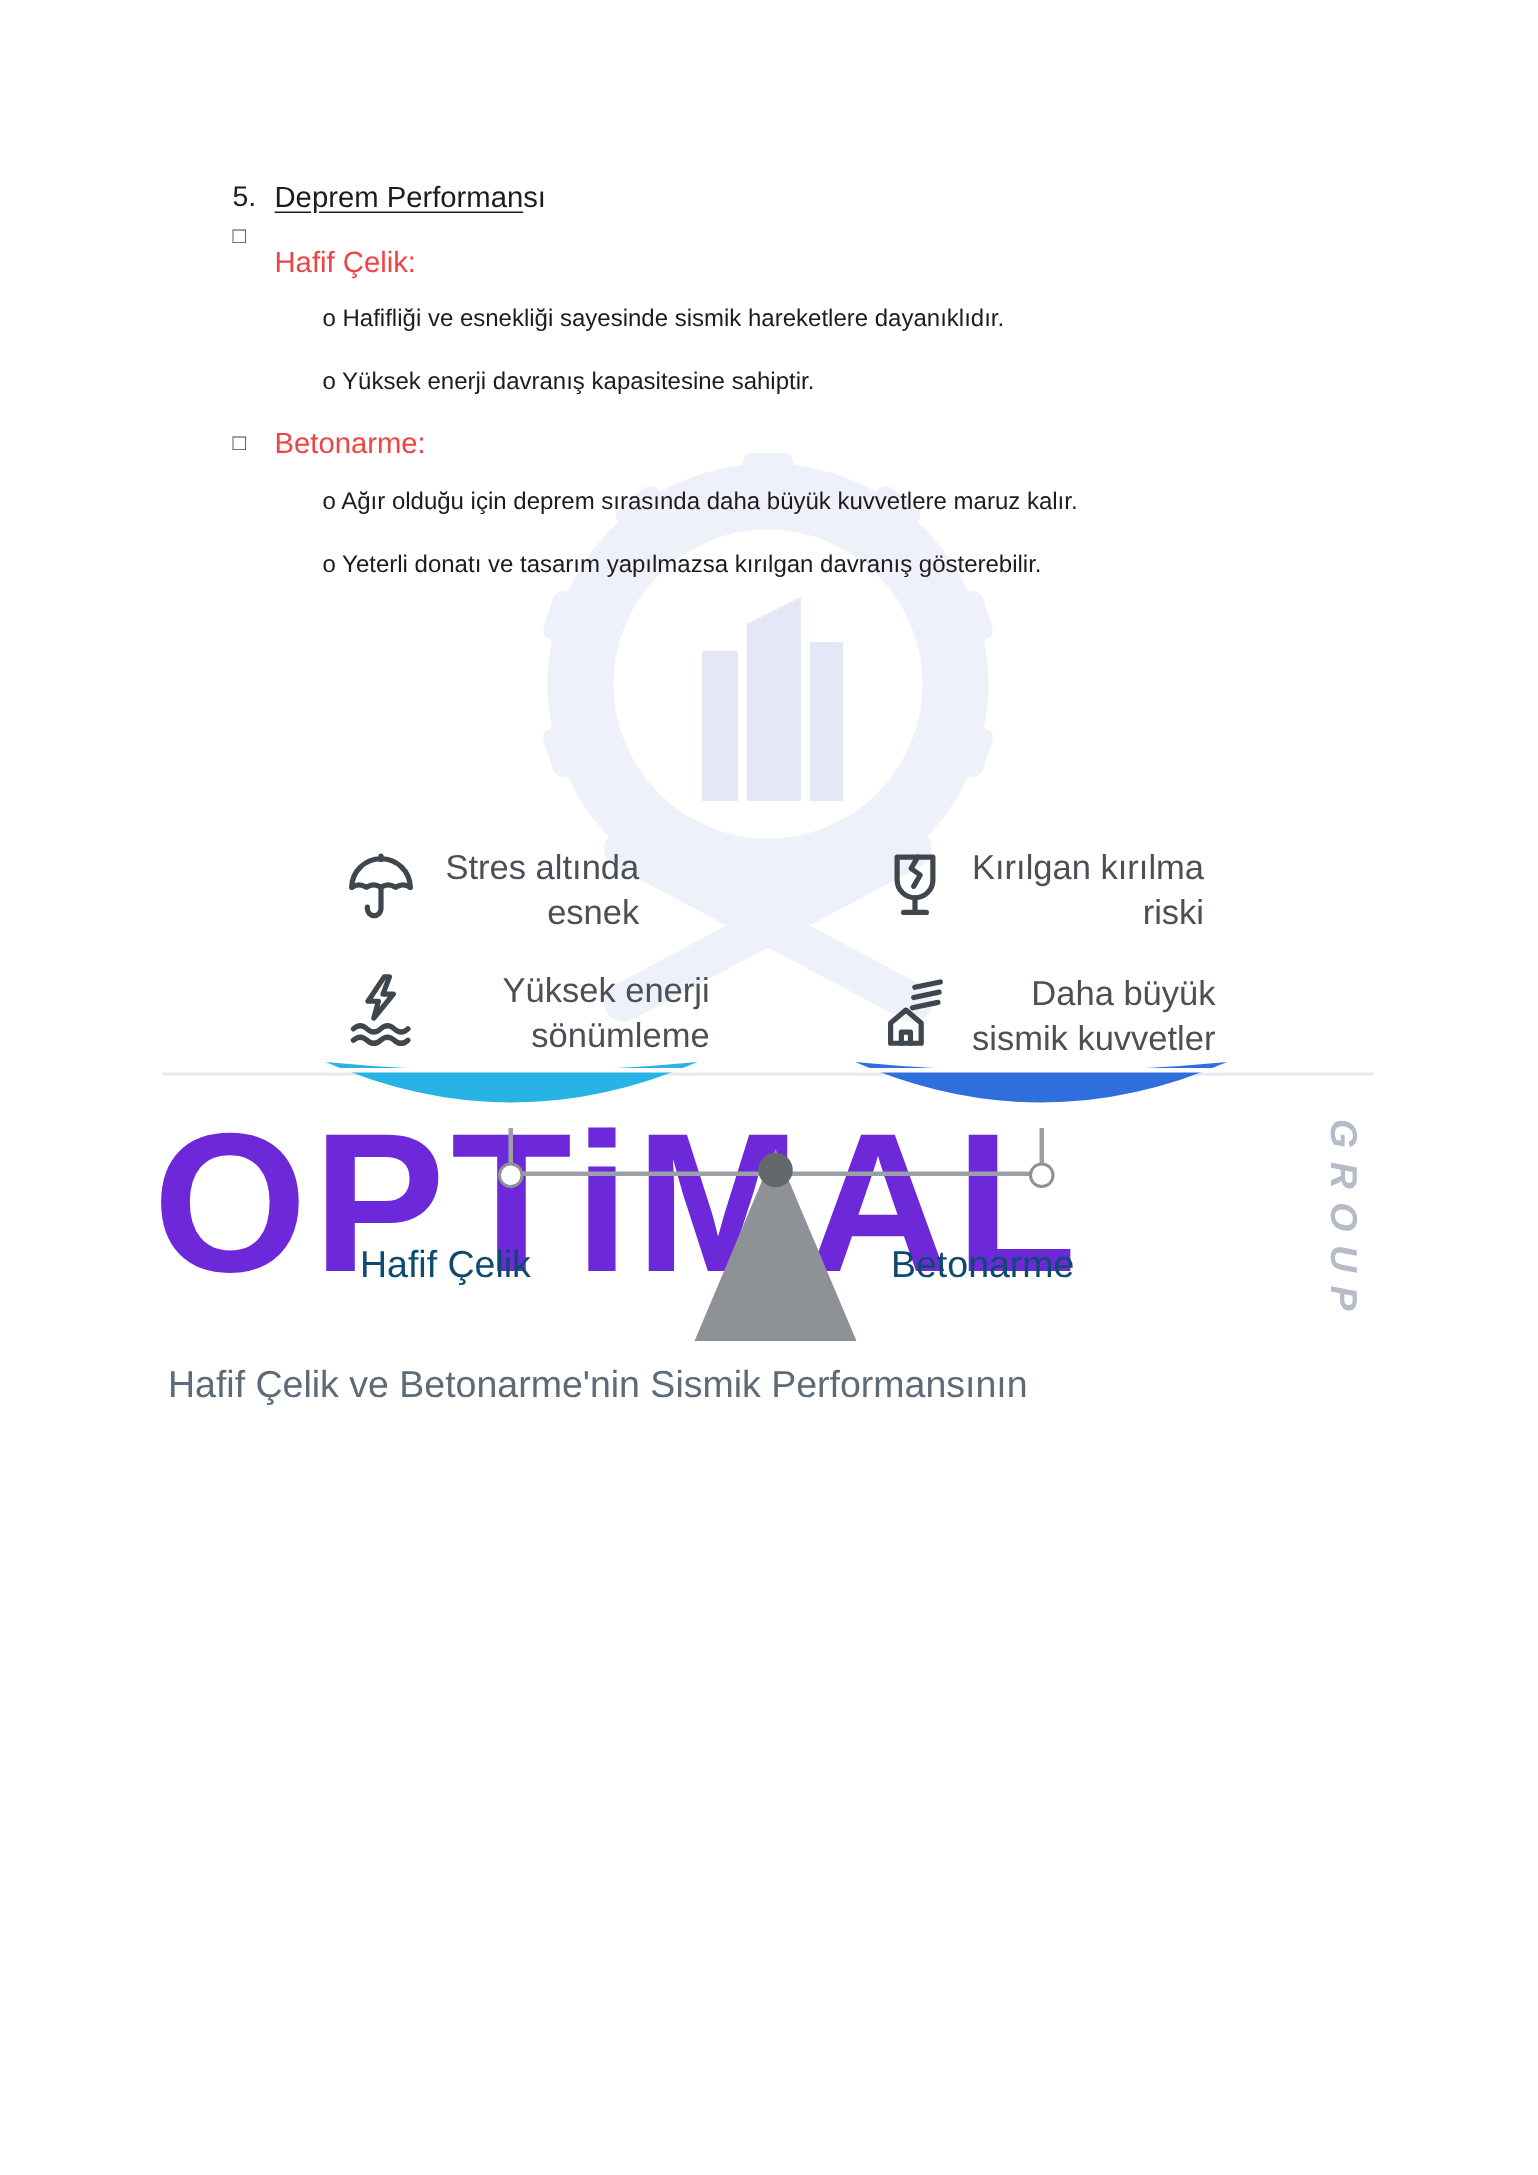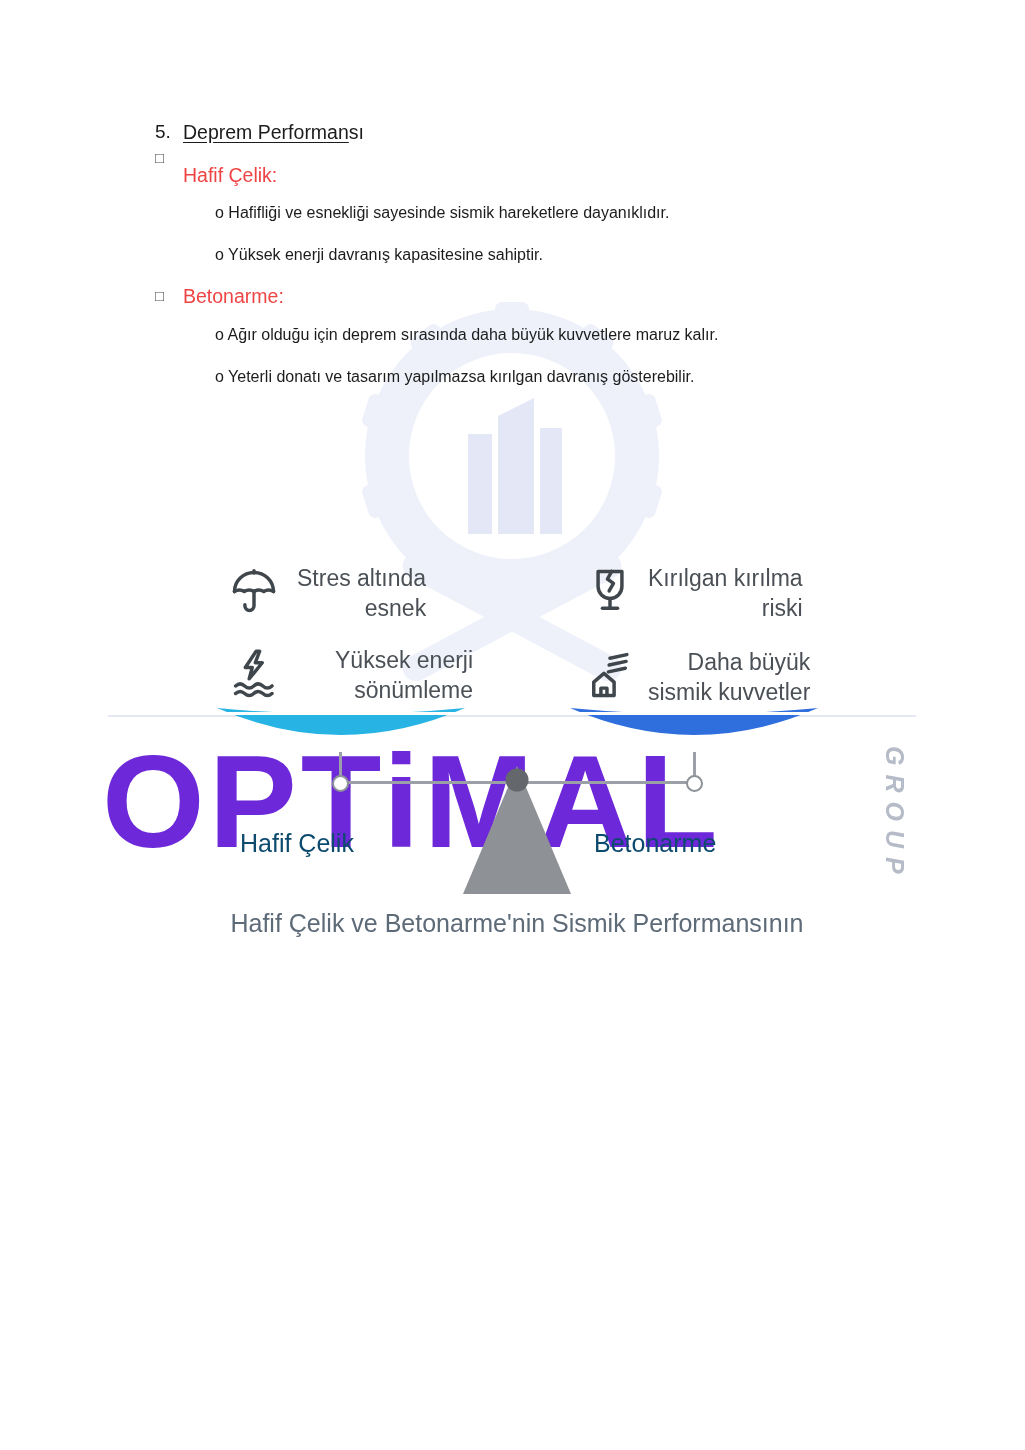--- a/index.html
+++ b/index.html
@@ -28,21 +28,21 @@
   .feat-text{position:absolute;font-size:23px;line-height:30px;color:#4a5056;z-index:5;white-space:nowrap;text-align:right;}
   .hline{position:absolute;left:108px;top:715px;width:808px;height:2px;background:#e5e8f0;z-index:1;}
   .pan{position:absolute;z-index:2;}
   .pan-slice{position:absolute;top:712px;height:3px;background:#ffffff;z-index:3;}
   .hanger{position:absolute;width:2.5px;height:27px;background:#9aa0a6;z-index:4;}
   .beam{position:absolute;left:340px;top:781px;width:354px;height:2.5px;background:#9aa0a6;z-index:4;}
   .pivot{position:absolute;width:13px;height:13px;border:2.5px solid #8d9298;border-radius:50%;
          background:#ffffff;z-index:5;}
   .fulcrum{position:absolute;left:457px;top:760px;z-index:4;}
   .pan-label{position:absolute;width:200px;text-align:left;font-size:25px;color:#0c4a6e;z-index:5;}
-  .caption{position:absolute;left:112px;top:906px;width:810px;text-align:center;
+  .caption{position:absolute;left:112px;top:906px;width:810px;text-align:left;
            font-size:25px;line-height:34px;color:#5d6a78;z-index:5;}
   svg.icon{display:block;}
 </style>
 </head>
 <body>
 
 <div class="page">
 
   <svg class="abs wm" style="left:312px;top:266px;" width="400" height="450" viewBox="0 0 400 450">
     <g fill="#eef1fa">

